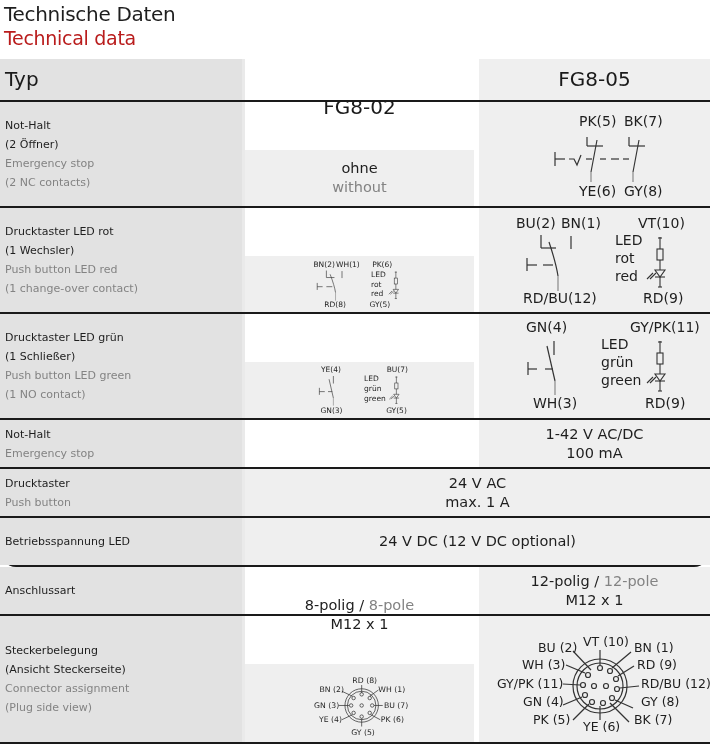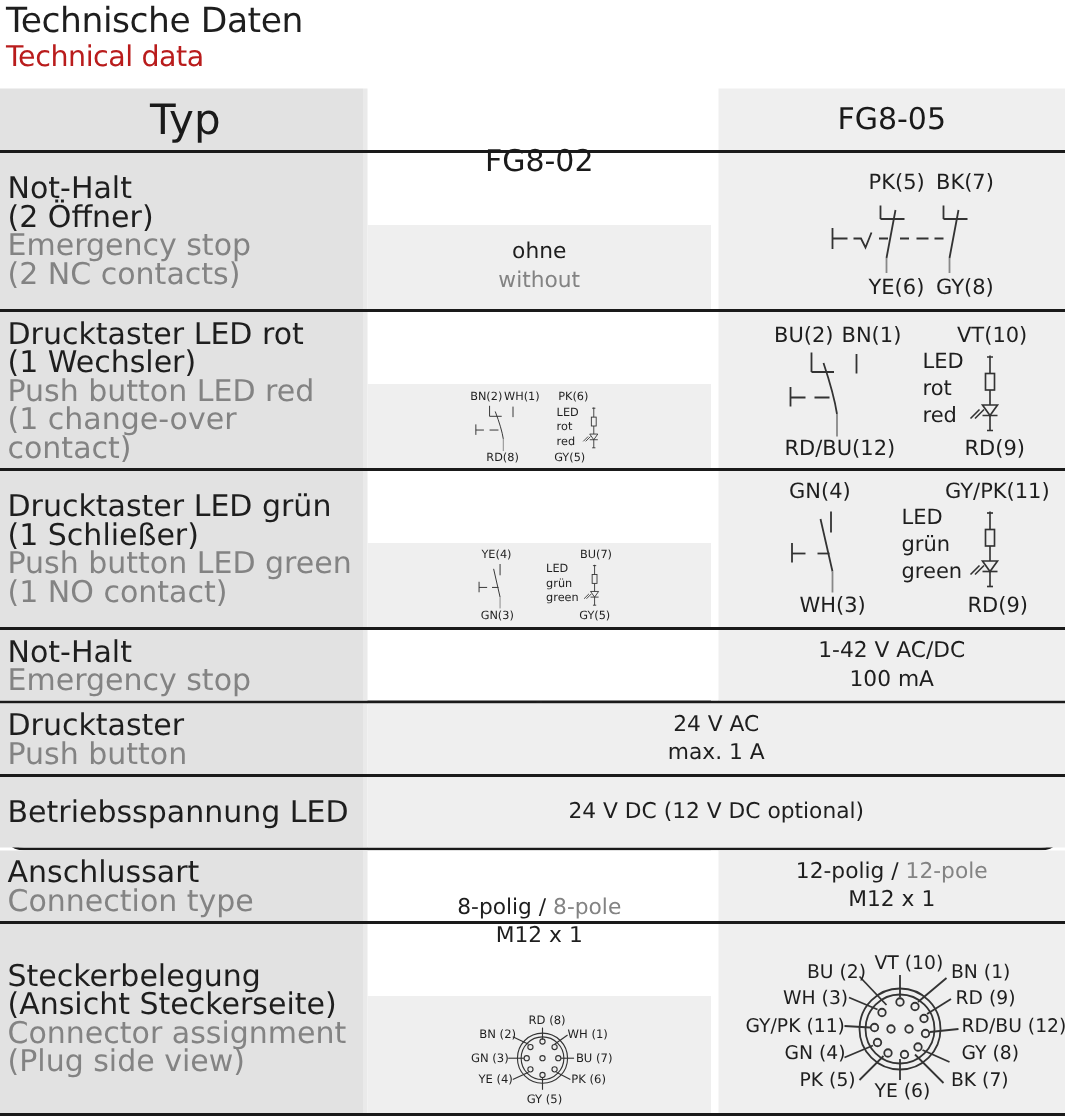--- a/index.html
+++ b/index.html
@@ -1,33 +1,33 @@
 <!DOCTYPE html>
 <html><head>
 <meta charset="utf-8">
 <style>
   html, body { margin:0; padding:0; background:#ffffff; }
   body { width:710px; height:746px; position:relative; overflow:hidden;
          font-family:"DejaVu Sans", "Liberation Sans", sans-serif; color:#1a1a1a; }
-  .title { position:absolute; left:4px; top:3px; font-size:23px; line-height:23px; color:#1e1e1e; letter-spacing:-0.3px; }
+  .title { position:absolute; left:4px; top:3px; font-size:20px; line-height:23px; color:#1e1e1e; letter-spacing:-0.3px; }
   .subtitle { position:absolute; left:4px; top:27px; font-size:19px; line-height:23px; color:#b91c1c; letter-spacing:-0.3px; }
 
   .table { position:absolute; left:0; top:59px; width:710px; }
   .row { position:relative; display:flex; border-bottom:2px solid #1a1a1a; box-sizing:border-box; }
   .row.hdr { height:43px; }
   .cell-label { width:242px; background:#e2e2e2; box-sizing:border-box; padding-left:5px;
-                display:flex; flex-direction:column; justify-content:center; font-size:20px; line-height:19px; }
+                display:flex; flex-direction:column; justify-content:center; font-size:11px; line-height:19px; }
   .seam { width:3px; background:#eaeaea; }
   .cell { background:#efefef; box-sizing:border-box; display:flex; flex-direction:column;
           justify-content:center; align-items:center; font-size:14.5px; line-height:19px; text-align:center; position:relative; }
   .c1 { width:229px;margin-top:48px; }
   .gap { width:5px; background:#ffffff; }
   .c2 { width:231px; }
   .span2 { width:465px; }
-  .hdr .cell-label { font-size:28px;text-align:center; }
+  .hdr .cell-label { font-size:20px; }
   .hdr .cell { font-size:20px; }
   .en { color:#838383; }
   .de { color:#1e1e1e; }
   svg text { font-family:"DejaVu Sans", "Liberation Sans", sans-serif; fill:#1e1e1e; }
 </style>
 </head>
 <body>
 
 <div class="title">Technische Daten</div>
 <div class="subtitle">Technical data</div>
@@ -274,21 +274,20 @@
     </div>
     <div class="seam"></div>
     <div class="cell span2">
       <span class="de">24 V DC (12 V DC optional)</span>
     </div>
   </div>
 
   <div class="row" style="height:49px;">
     <div class="cell-label">
       <span class="de">Anschlussart</span>
-      <span class="en">Connection type</span>
     </div>
     <div class="seam"></div>
     <div class="cell c1">
       <span><span class="de">8-polig</span><span class="de"> / </span><span class="en">8-pole</span></span>
       <span class="de">M12 x 1</span>
     </div>
     <div class="gap"></div>
     <div class="cell c2">
       <span><span class="de">12-polig</span><span class="de"> / </span><span class="en">12-pole</span></span>
       <span class="de">M12 x 1</span>

